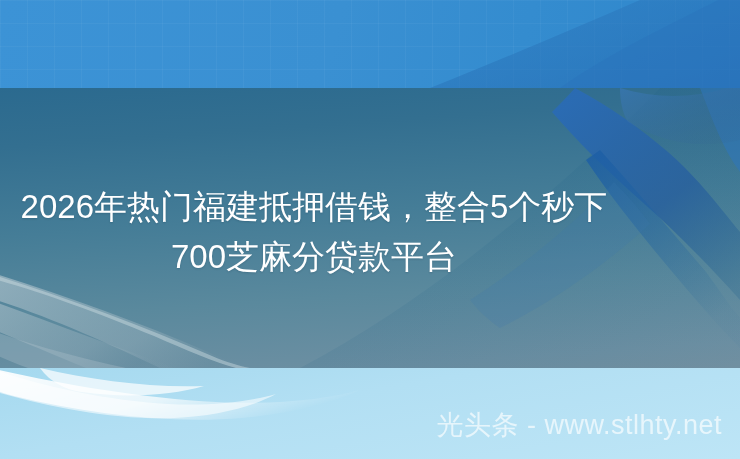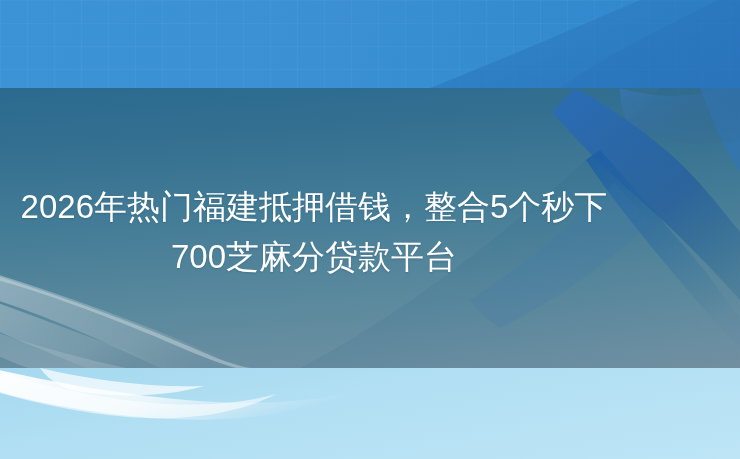--- a/index.html
+++ b/index.html
@@ -210,14 +210,15 @@
                C250,408 214,416 174,418
                C112,420 44,406 -10,390 Z" fill="#ffffff" opacity="0.55"></path>
       <path d="M40,368 C92,380 150,388 204,386
                C170,396 124,398 82,392
                C66,390 50,382 40,368 Z" fill="#ffffff" opacity="0.70"></path>
     </g>
   </svg>
 
   <div id="headline">2026年热门福建抵押借钱，整合5个秒下700芝麻分贷款平台</div>
 
+  <div id="watermark">光头条 - www.stlhty.net</div>
 
 </div>
 
 </body></html>

